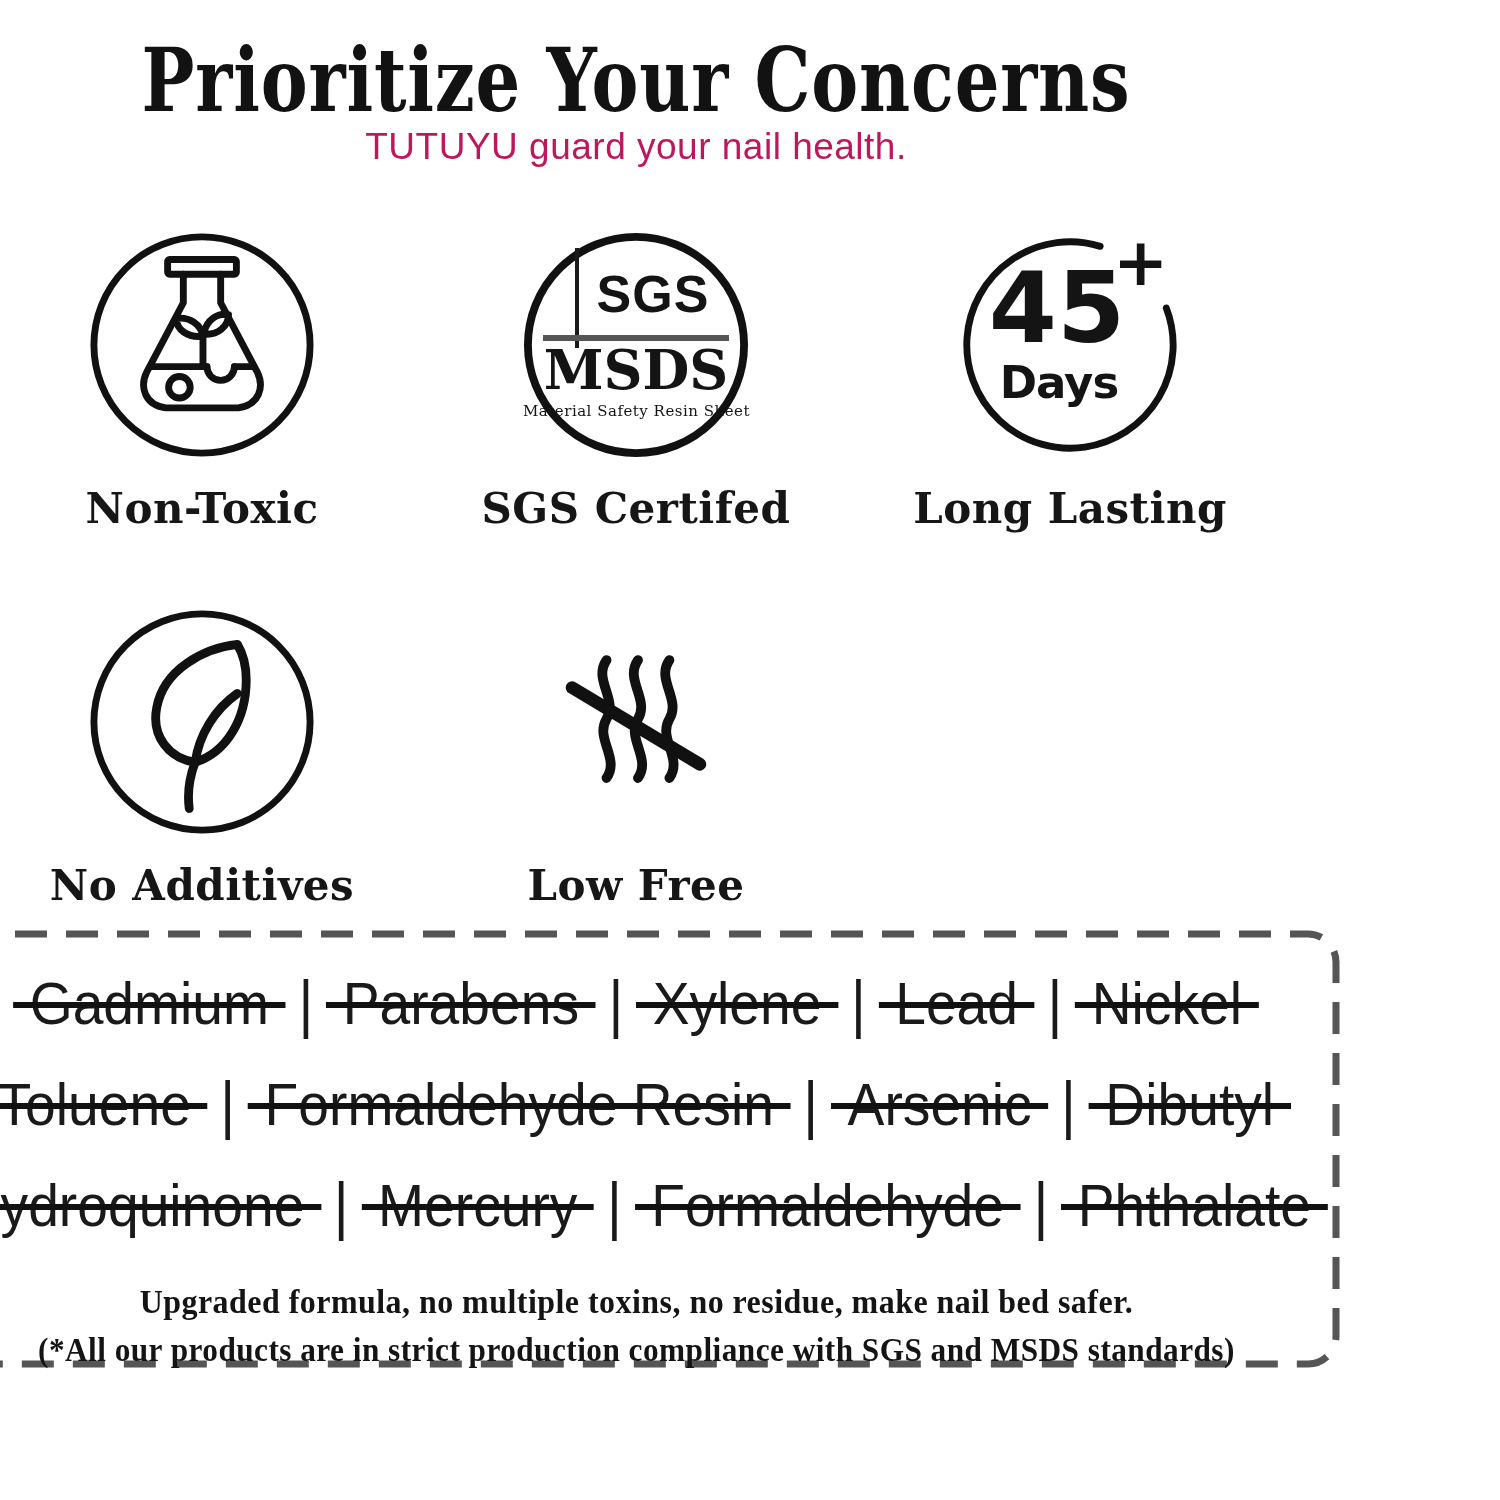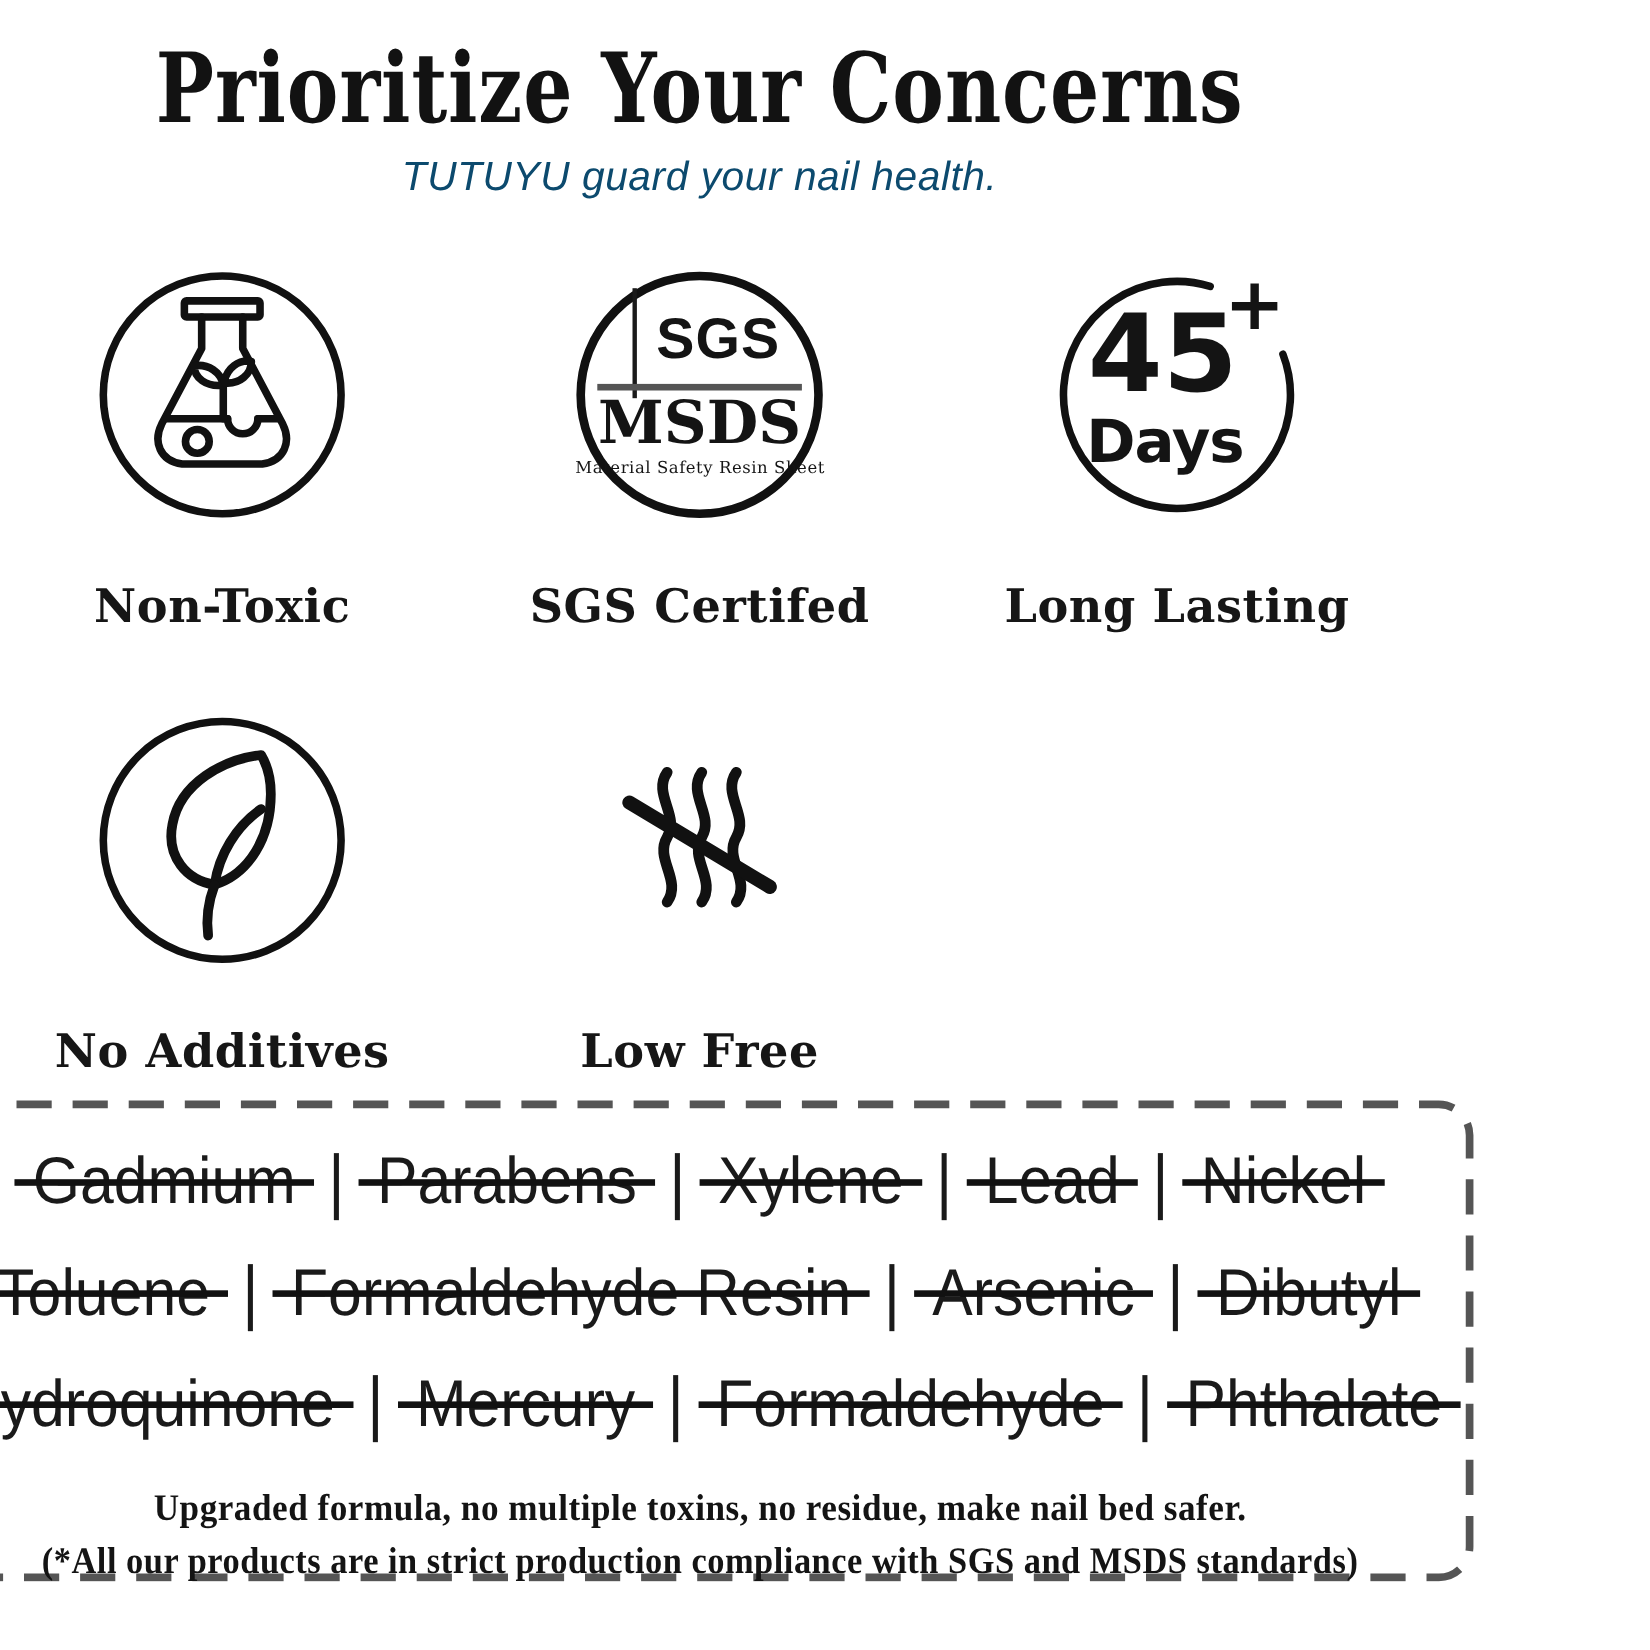--- a/index.html
+++ b/index.html
@@ -4,25 +4,25 @@
 <style>
   * { margin:0; padding:0; box-sizing:border-box; }
   html,body { width:1500px; height:1500px; background:#ffffff; overflow:hidden;
               font-family:"Liberation Sans", sans-serif; color:#141414; }
   .page { position:relative; width:1272px; height:1500px; display:flex; flex-direction:column; align-items:center; }
 
   
   .title { margin-top:34px; font-family:"DejaVu Serif", serif; font-weight:700;
            font-size:88px; line-height:1.05; white-space:nowrap; letter-spacing:1px;
            transform:scaleX(0.80); color:#121212; }
-  .subtitle { margin-top:14px; font-size:37px; color:#0c4a6e; letter-spacing:0.5px;font-style:italic; }
+  .subtitle { margin-top:0; font-size:37px; color:#be185d; letter-spacing:0.5px; }
 
   
   .grid { margin-top:64px; display:grid; grid-template-columns:repeat(3,434px); row-gap:76px; }
-  .cell { display:flex; flex-direction:column; align-items:center;gap:28px; }
+  .cell { display:flex; flex-direction:column; align-items:center; }
   .iconwrap { position:relative; width:226px; height:226px; }
   .iconwrap svg { position:absolute; left:0; top:0; }
   .cell-label { margin-top:26px; font-family:"DejaVu Serif", serif; font-weight:700;
                 font-size:42px; letter-spacing:0.5px; color:#161616; white-space:nowrap; }
 
   
   .sgs-vline { position:absolute; left:52px; top:16px; width:4px; height:100px; background:#1a1a1a; }
   .sgs-top { position:absolute; left:60px; top:32px; width:140px; text-align:center;
              font-weight:700; font-size:52px; letter-spacing:1px; color:#141414; }
   .sgs-divider { position:absolute; left:20px; right:20px; top:103px; height:6px; background:#555; }
@@ -30,21 +30,21 @@
              font-family:"DejaVu Serif", serif; font-weight:600; font-size:54px; color:#141414; }
   .sgs-caption { position:absolute; left:0; right:0; top:170px; text-align:center;
                  font-family:"DejaVu Serif", serif; font-size:15px; letter-spacing:0.5px; color:#141414; white-space:nowrap; }
 
   
   .days-num { position:absolute; left:0; right:26px; top:32px; text-align:center;
               font-family:"DejaVu Sans", sans-serif; font-weight:700; font-size:98px; line-height:0.9; color:#141414; }
   .days-plus { position:absolute; left:156px; top:-2px;
                font-family:"DejaVu Sans", sans-serif; font-weight:700; font-size:66px; line-height:1; color:#141414; }
   .days-unit { position:absolute; left:0; right:22px; top:124px; text-align:center;
-               font-family:"DejaVu Sans", sans-serif; font-weight:700; font-size:54px; letter-spacing:-1px; color:#141414; }
+               font-family:"DejaVu Sans", sans-serif; font-weight:700; font-size:45px; letter-spacing:-1px; color:#141414; }
 
   
   .nobox { position:relative; margin-top:20px; width:1408px; height:438px; padding-top:38px;
            display:flex; flex-direction:column; align-items:center; }
   .nobox > svg.border { position:absolute; left:0; top:0; }
   .chem-row { display:flex; align-items:center; justify-content:center; white-space:nowrap;
               height:74px; margin-bottom:30px; transform:scaleX(0.92); }
   .chem { position:relative; font-weight:300; font-size:60px; letter-spacing:0px; color:#1a1a1a; padding:0 6px; }
   .chem::after { content:""; position:absolute; left:-12px; right:-12px; top:50%; margin-top:-2px; height:6px; background:#111; }
   .sep { font-weight:300; font-size:62px; color:#1a1a1a; margin:0 26px; transform:scaleY(1.05); }

